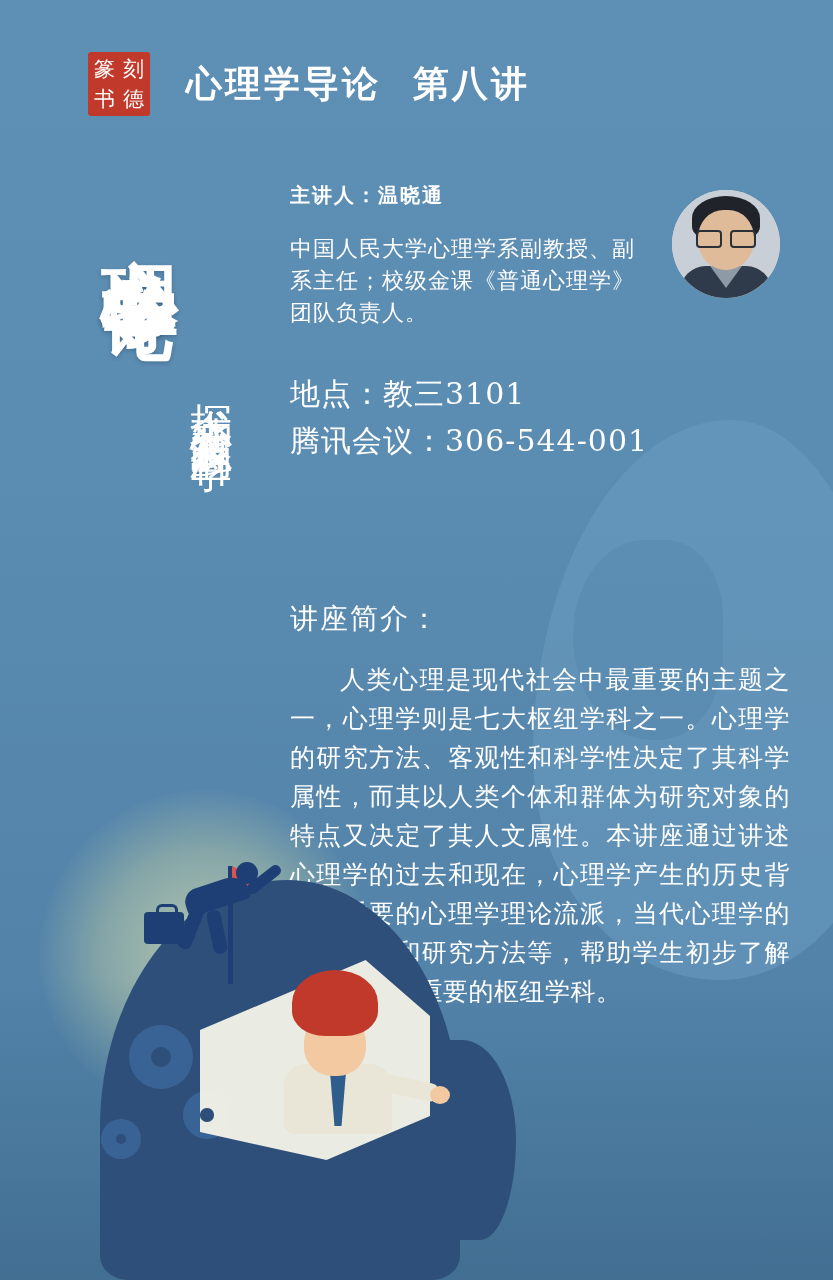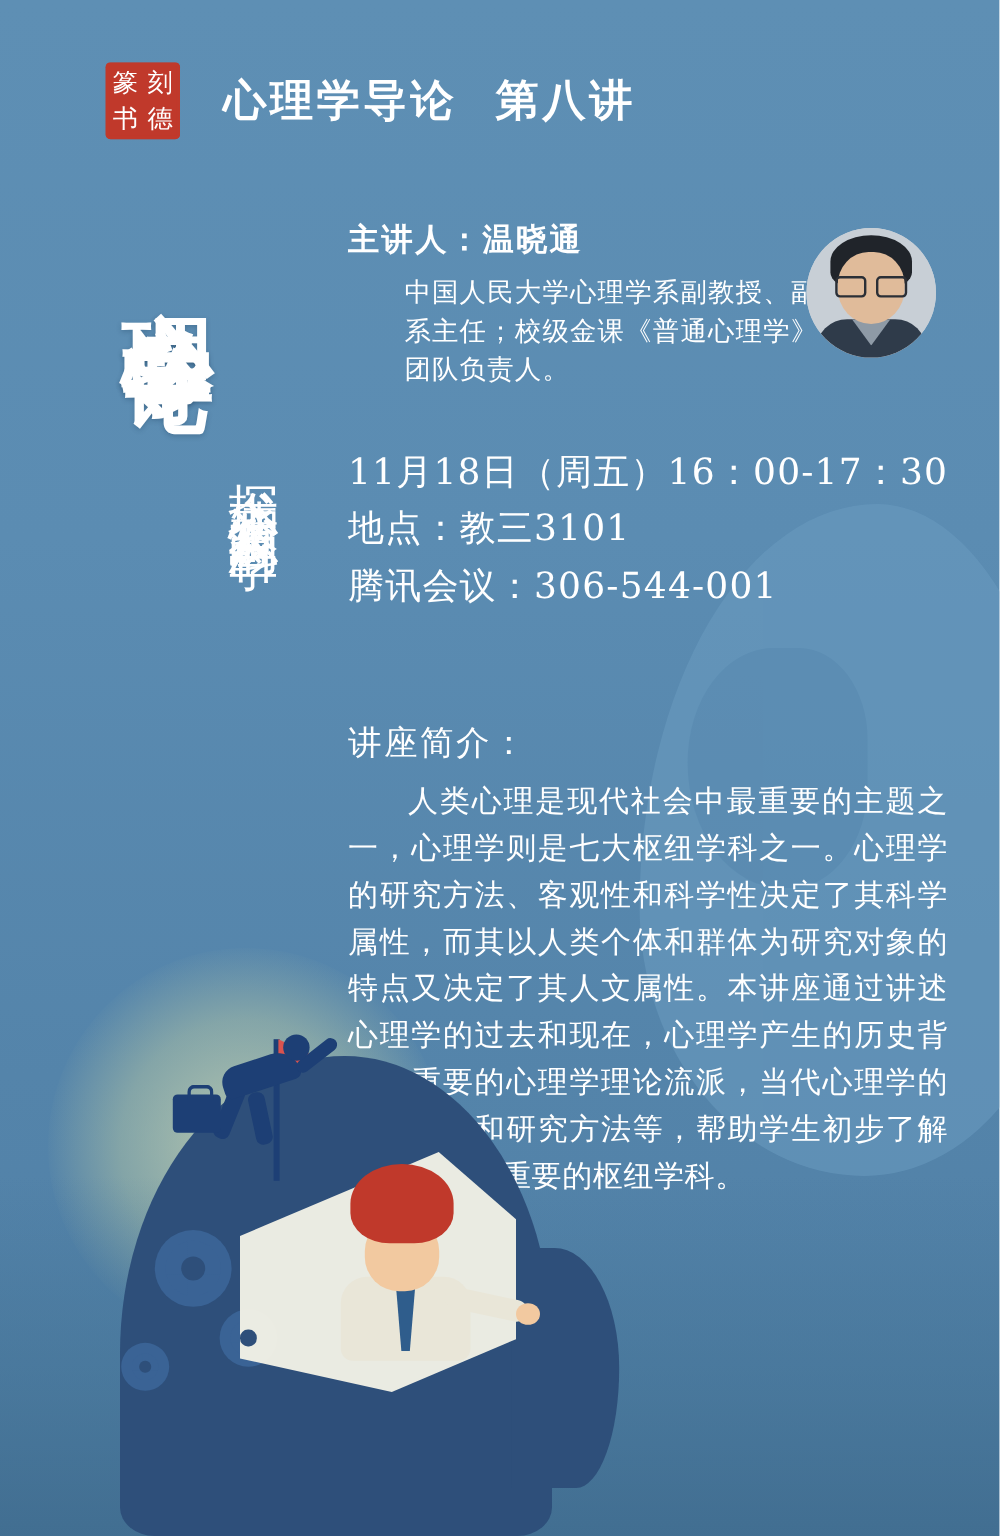--- a/index.html
+++ b/index.html
@@ -342,32 +342,31 @@
 
   
   .speaker {
     position: absolute;
     left: 290px;
     top: 182px;
     width: 380px;
   }
   .speaker-name {
     font-family: "DejaVu Serif", serif;
-    font-size: 26px;
+    font-size: 20px;
     font-weight: bold;
     letter-spacing: 2px;
-    margin-bottom: 12px;
+    margin-bottom: 24px;
   }
   .speaker-bio {
     font-family: "DejaVu Serif", serif;
     font-size: 22px;
     line-height: 1.46;
     letter-spacing: 1px;
     width: 360px;
-    margin-left: 47px;
   }
   .avatar {
     position: absolute;
     left: 672px;
     top: 190px;
     width: 108px;
     height: 108px;
     border-radius: 50%;
     overflow: hidden;
     background: #cfd6dc;
@@ -416,21 +415,21 @@
   .abstract {
     position: absolute;
     left: 290px;
     top: 600px;
     width: 500px;
     font-family: "DejaVu Serif", serif;
   }
   .abstract-title {
     font-size: 28px;
     letter-spacing: 2px;
-    margin-bottom: 10px;
+    margin-bottom: 22px;
   }
   .abstract-body {
     font-size: 25px;
     line-height: 1.56;
     letter-spacing: 0.5px;
     text-align: justify;
     text-indent: 2em;
   }
 </style>
 </head>
@@ -464,21 +463,20 @@
   <div class="avatar">
     <div class="a-bg"></div>
     <div class="a-body"></div>
     <div class="a-collar"></div>
     <div class="a-hair"></div>
     <div class="a-face"></div>
     <div class="a-glasses"></div>
   </div>
 
   <div class="info">
-    <div class="row">11月18日（周五）16：00-17：30</div>
     <div class="row">地点：教三3101</div>
     <div class="row">腾讯会议：306-544-001</div>
   </div>
 
   <div class="abstract">
     <div class="abstract-title">讲座简介：</div>
     <div class="abstract-body">人类心理是现代社会中最重要的主题之一，心理学则是七大枢纽学科之一。心理学的研究方法、客观性和科学性决定了其科学属性，而其以人类个体和群体为研究对象的特点又决定了其人文属性。本讲座通过讲述心理学的过去和现在，心理学产生的历史背景，重要的心理学理论流派，当代心理学的研究取向和研究方法等，帮助学生初步了解心理学这一重要的枢纽学科。</div>
   </div>
 
   <div class="head-illu">

